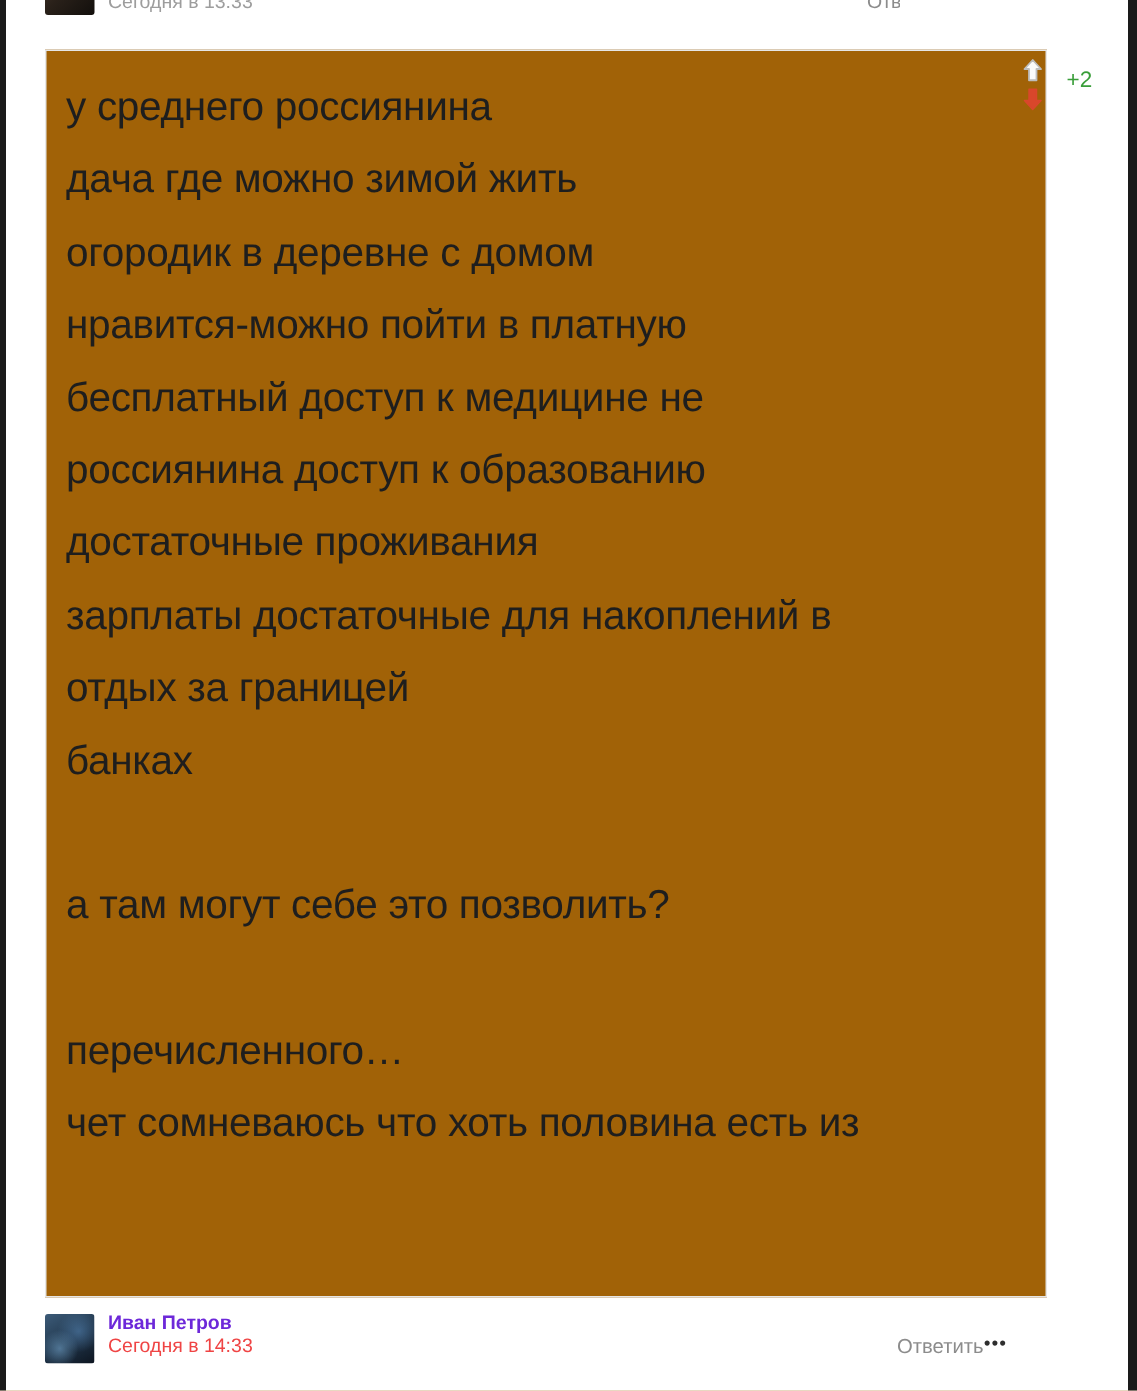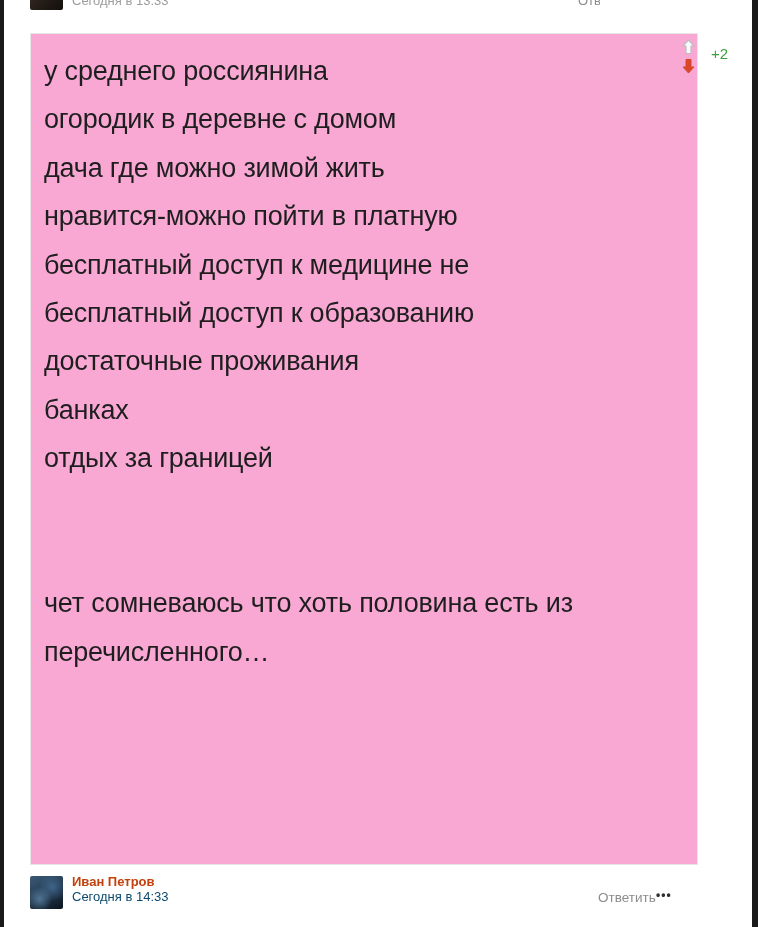--- a/index.html
+++ b/index.html
@@ -25,21 +25,21 @@
   }
   .prev-time {
     position: absolute; left: 68px; top: -7px; font-size: 13px; color: #9d9d9d; white-space: nowrap;
   }
   .prev-reply { position: absolute; left: 574px; top: -7px; font-size: 13px; color: #8c8c8c; white-space: nowrap; }
   .prev-menu  { position: absolute; left: 646px; top: -9px; font-size: 12px; font-weight: bold; letter-spacing: 1px; color: #2e2e2e; }
 
   
   .comment-box {
     position: absolute; left: 30px; top: 33px; width: 668px; height: 832px;
-    background: #f9a8d4; border: 1px solid #e6e6e6;
+    background: #a16207; border: 1px solid #e6e6e6;
   }
   .comment-text { position: absolute; left: 13px; top: 13px; width: 630px; }
   .t-line {
     height: 48.4px; line-height: 48.4px; font-size: 27px; color: #1e1e1e;
     white-space: nowrap; letter-spacing: -0.2px;
   }
 
   
   .vote-col { position: absolute; top: 5px; right: 2px; width: 14px; display: flex; flex-direction: column; align-items: center; }
   .vote-btn { width: 13px; height: 16px; cursor: pointer; display: block; }
@@ -50,54 +50,56 @@
 
   
   .reply-row { position: absolute; left: 4px; top: 870px; width: 748px; height: 57px; }
   .reply-avatar {
     position: absolute; left: 26px; top: 6px; width: 33px; height: 33px; border-radius: 2px;
     background:
       radial-gradient(circle at 30% 70%, rgba(120,170,210,0.55) 0%, rgba(120,170,210,0) 38%),
       radial-gradient(circle at 68% 35%, rgba(90,140,190,0.5) 0%, rgba(90,140,190,0) 45%),
       linear-gradient(150deg, #3c5b78 0%, #22384e 50%, #0d1520 100%);
   }
-  .reply-author { position: absolute; left: 68px; top: 4px; font-size: 13px; font-weight: bold; color: #c2410c; white-space: nowrap; }
-  .reply-time   { position: absolute; left: 68px; top: 19px; font-size: 13px; color: #0c4a6e; white-space: nowrap; }
+  .reply-author { position: absolute; left: 68px; top: 4px; font-size: 13px; font-weight: bold; color: #6d28d9; white-space: nowrap; }
+  .reply-time   { position: absolute; left: 68px; top: 19px; font-size: 13px; color: #ef4444; white-space: nowrap; }
   .reply-reply  { position: absolute; left: 594px; top: 20px; font-size: 13.5px; color: #8c8c8c; white-space: nowrap; cursor: pointer; }
   .reply-menu   { position: absolute; left: 652px; top: 18px; font-size: 12px; font-weight: bold; letter-spacing: 1px; color: #2e2e2e; cursor: pointer; }
 </style>
 </head>
 <body>
 
 <div class="page">
 
   <div class="frame-bar frame-left"></div>
 
   <div class="prev-row">
     <div class="prev-avatar"></div>
     <div class="prev-time">Сегодня в 13:33</div>
     <div class="prev-reply">Ответить</div>
     <div class="prev-menu">•••</div>
   </div>
 
   <div class="comment-box">
     <div class="comment-text">
       <div class="t-line">у среднего россиянина</div>
+      <div class="t-line">дача где можно зимой жить</div>
       <div class="t-line">огородик в деревне с домом</div>
-      <div class="t-line">дача где можно зимой жить</div>
       <div class="t-line">нравится-можно пойти в платную</div>
       <div class="t-line">бесплатный доступ к медицине не</div>
-      <div class="t-line">бесплатный доступ к образованию</div>
+      <div class="t-line">россиянина доступ к образованию</div>
       <div class="t-line">достаточные проживания</div>
+      <div class="t-line">зарплаты достаточные для накоплений в</div>
+      <div class="t-line">отдых за границей</div>
       <div class="t-line">банках</div>
-      <div class="t-line">отдых за границей</div>
       <div class="t-line"></div>
+      <div class="t-line">а там могут себе это позволить?</div>
       <div class="t-line"></div>
+      <div class="t-line">перечисленного…</div>
       <div class="t-line">чет сомневаюсь что хоть половина есть из</div>
-      <div class="t-line">перечисленного…</div>
     </div>
 
     <div class="vote-col">
       <span class="vote-btn">
         <svg width="13" height="16" viewBox="0 0 13 16">
           <path d="M6.5 1 L12 7 H9 V14.5 H4 V7 H1 Z" fill="#fbfbfb" stroke="#bdbdbd" stroke-width="1.2" stroke-linejoin="round"></path>
         </svg>
       </span>
       <span class="vote-btn">
         <svg width="13" height="16" viewBox="0 0 13 16">

